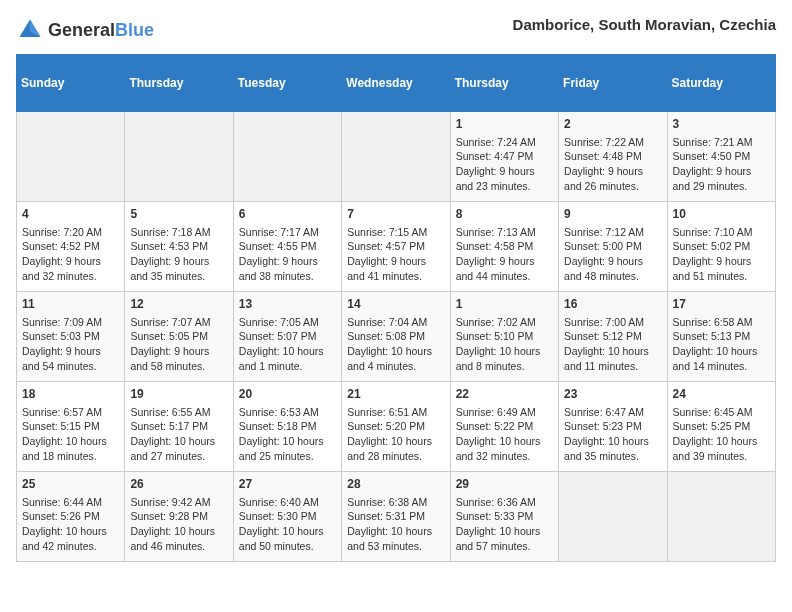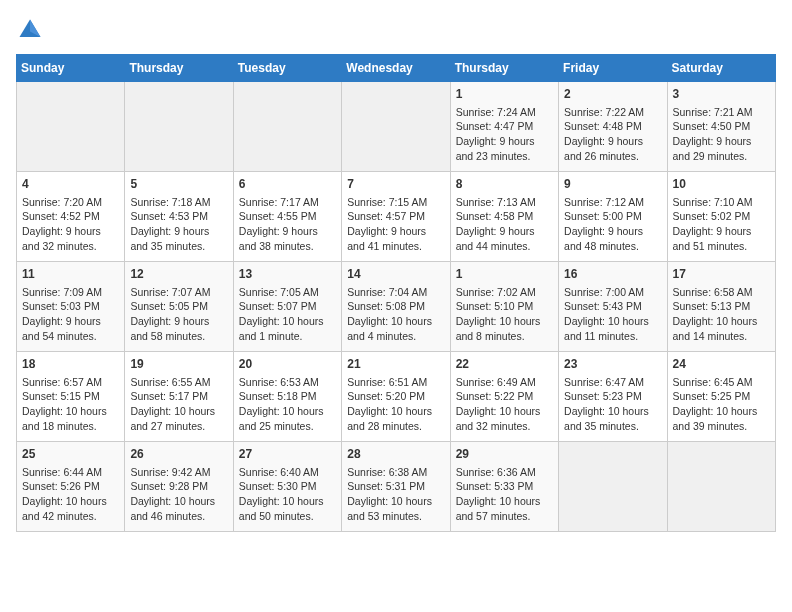--- a/index.html
+++ b/index.html
@@ -51,21 +51,21 @@
       font-weight: bold;
     }
     table {
       width: 100%;
       border-collapse: collapse;
       font-size: 11px;
     }
     thead tr th {
       background-color: #2e7bc4;
       color: #fff;
-      padding: 6px 4px;
+      padding: 21px 4px;
       text-align: left;
       font-size: 12px;
       font-weight: bold;
       border: 1px solid #2e7bc4;
     }
     tbody tr td {
       vertical-align: top;
       padding: 4px 5px;
       border: 1px solid #ccc;
       min-height: 70px;
@@ -93,22 +93,26 @@
   </style>
 </head>
 <body>
 
 <div class="header-area">
   <div class="logo">
     <svg class="logo-icon" viewBox="0 0 40 40">
       <polygon points="20,5 35,30 5,30" fill="#2e7bc4"></polygon>
       <polygon points="20,5 35,30 20,22" fill="#4a90d9"></polygon>
     </svg>
+    <div>
+      <span class="logo-text-general">General</span><span class="logo-text-blue">Blue</span>
+    </div>
   </div>
   <div class="title-area">
+    <div class="subtitle">Damborice, South Moravian, Czechia</div>
   </div>
 </div>
 
 <table>
   <thead>
     <tr>
     <th>Sunday</th>
         <th>Thursday</th>
         <th>Tuesday</th>
         <th>Wednesday</th>
@@ -228,21 +232,21 @@
         <td>
           <span class="day-number">1</span>
           <div>Sunrise: 7:02 AM</div>
           <div>Sunset: 5:10 PM</div>
           <div>Daylight: 10 hours</div>
           <div>and 8 minutes.</div>
         </td>
         <td>
           <span class="day-number">16</span>
           <div>Sunrise: 7:00 AM</div>
-          <div>Sunset: 5:43 PM</div>
+          <div>Sunset: 5:12 PM</div>
           <div>Daylight: 10 hours</div>
           <div>and 11 minutes.</div>
         </td>
         <td>
           <span class="day-number">17</span>
           <div>Sunrise: 6:58 AM</div>
           <div>Sunset: 5:13 PM</div>
           <div>Daylight: 10 hours</div>
           <div>and 14 minutes.</div>
         </td>

